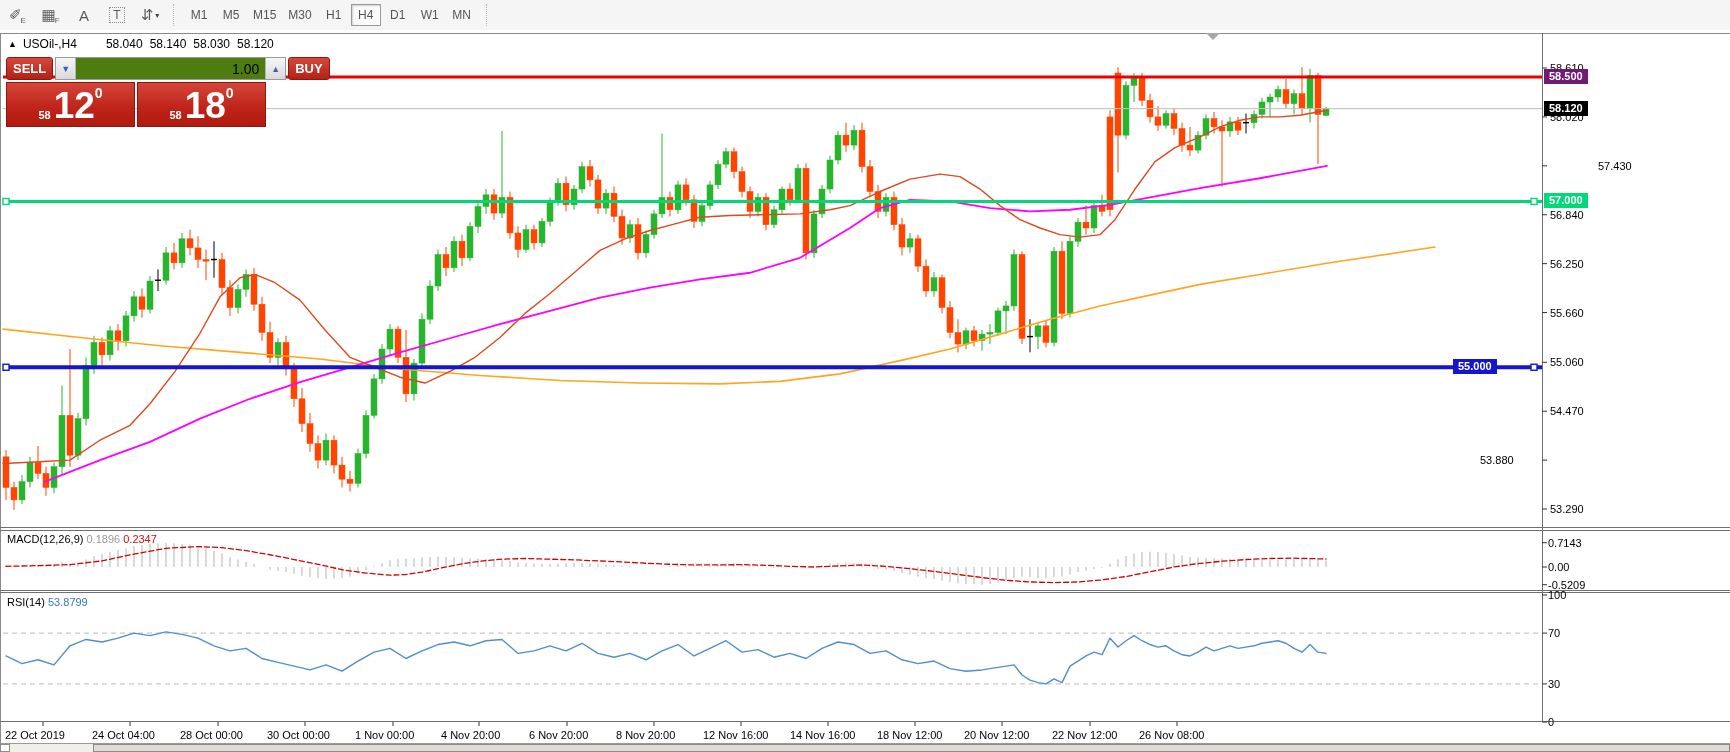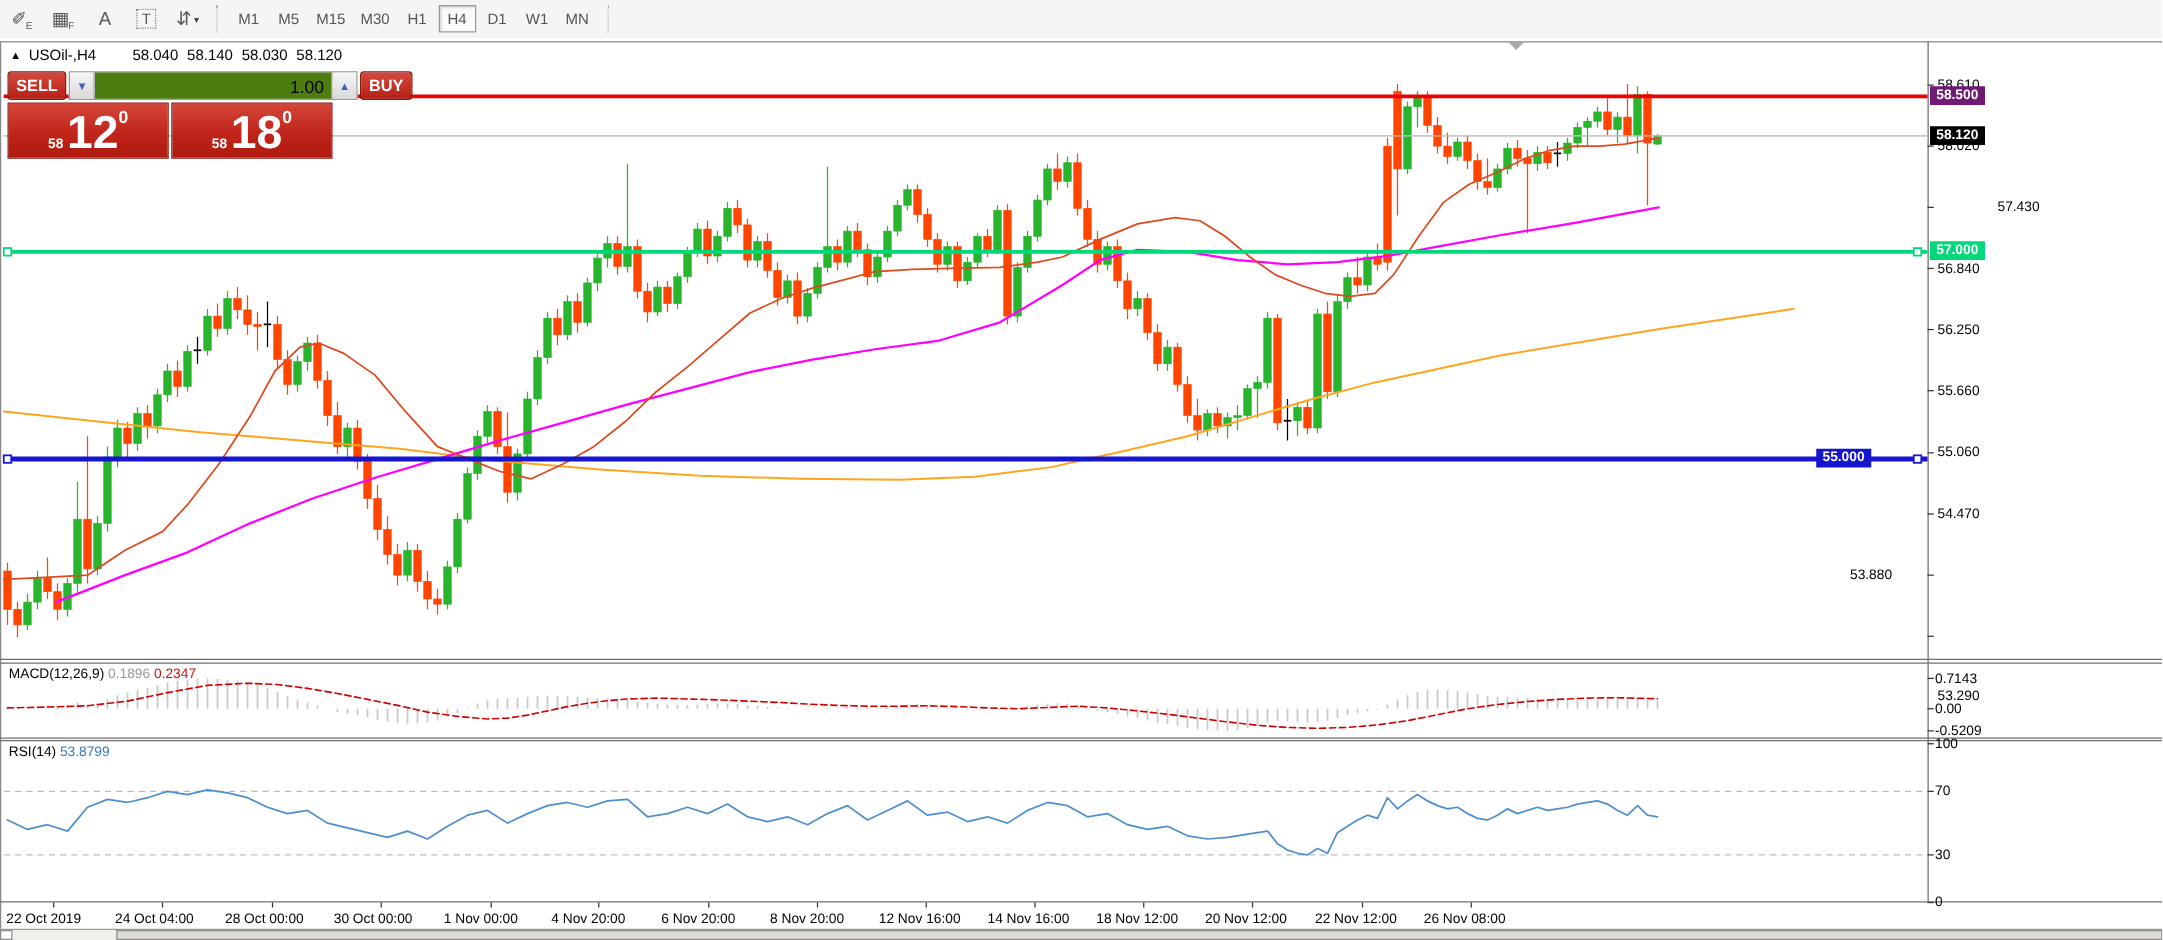--- a/index.html
+++ b/index.html
@@ -706,21 +706,21 @@
     <div id="overlay-labels">
         <div class="axis-label" style="left: 1550px; top: 32px;">58.610</div>
         <div class="axis-label" style="left: 1550px; top: 80.911px;">58.020</div>
         <div class="axis-label" style="left: 1550px; top: 129.822px; margin-left: 48px;">57.430</div>
         <div class="axis-label" style="left: 1550px; top: 178.733px;">56.840</div>
         <div class="axis-label" style="left: 1550px; top: 227.644px;">56.250</div>
         <div class="axis-label" style="left: 1550px; top: 276.555px;">55.660</div>
         <div class="axis-label" style="left: 1550px; top: 326.295px;">55.060</div>
         <div class="axis-label" style="left: 1550px; top: 375.206px;">54.470</div>
         <div class="axis-label" style="left: 1480px; top: 424.117px;">53.880</div>
-        <div class="axis-label" style="left: 1550px; top: 473.028px; margin-top: 48px;">53.290</div>
+        <div class="axis-label" style="left: 1550px; top: 473.028px;">53.290</div>
         <div class="axis-label" style="left: 1548px; top: 506.714px;">0.7143</div>
         <div class="axis-label" style="left: 1548px; top: 531px;">0.00</div>
         <div class="axis-label" style="left: 1548px; top: 548.711px;">-0.5209</div>
         <div class="axis-label" style="left: 1548px; top: 559px;">100</div>
         <div class="axis-label" style="left: 1548px; top: 597.1px;">70</div>
         <div class="axis-label" style="left: 1548px; top: 647.9px;">30</div>
         <div class="axis-label" style="left: 1548px; top: 686px;">0</div>
         <div class="px-label" style="left: 1544px; top: 39.119px; background: #701a75; color: rgb(255, 255, 255);">58.500</div>
         <div class="px-label" style="left: 1544px; top: 70.621px; background: rgb(0, 0, 0); color: rgb(255, 255, 255);">58.120</div>
         <div class="px-label" style="left: 1544px; top: 163.469px; background: rgb(0, 216, 122); color: rgb(255, 255, 255);">57.000</div>

